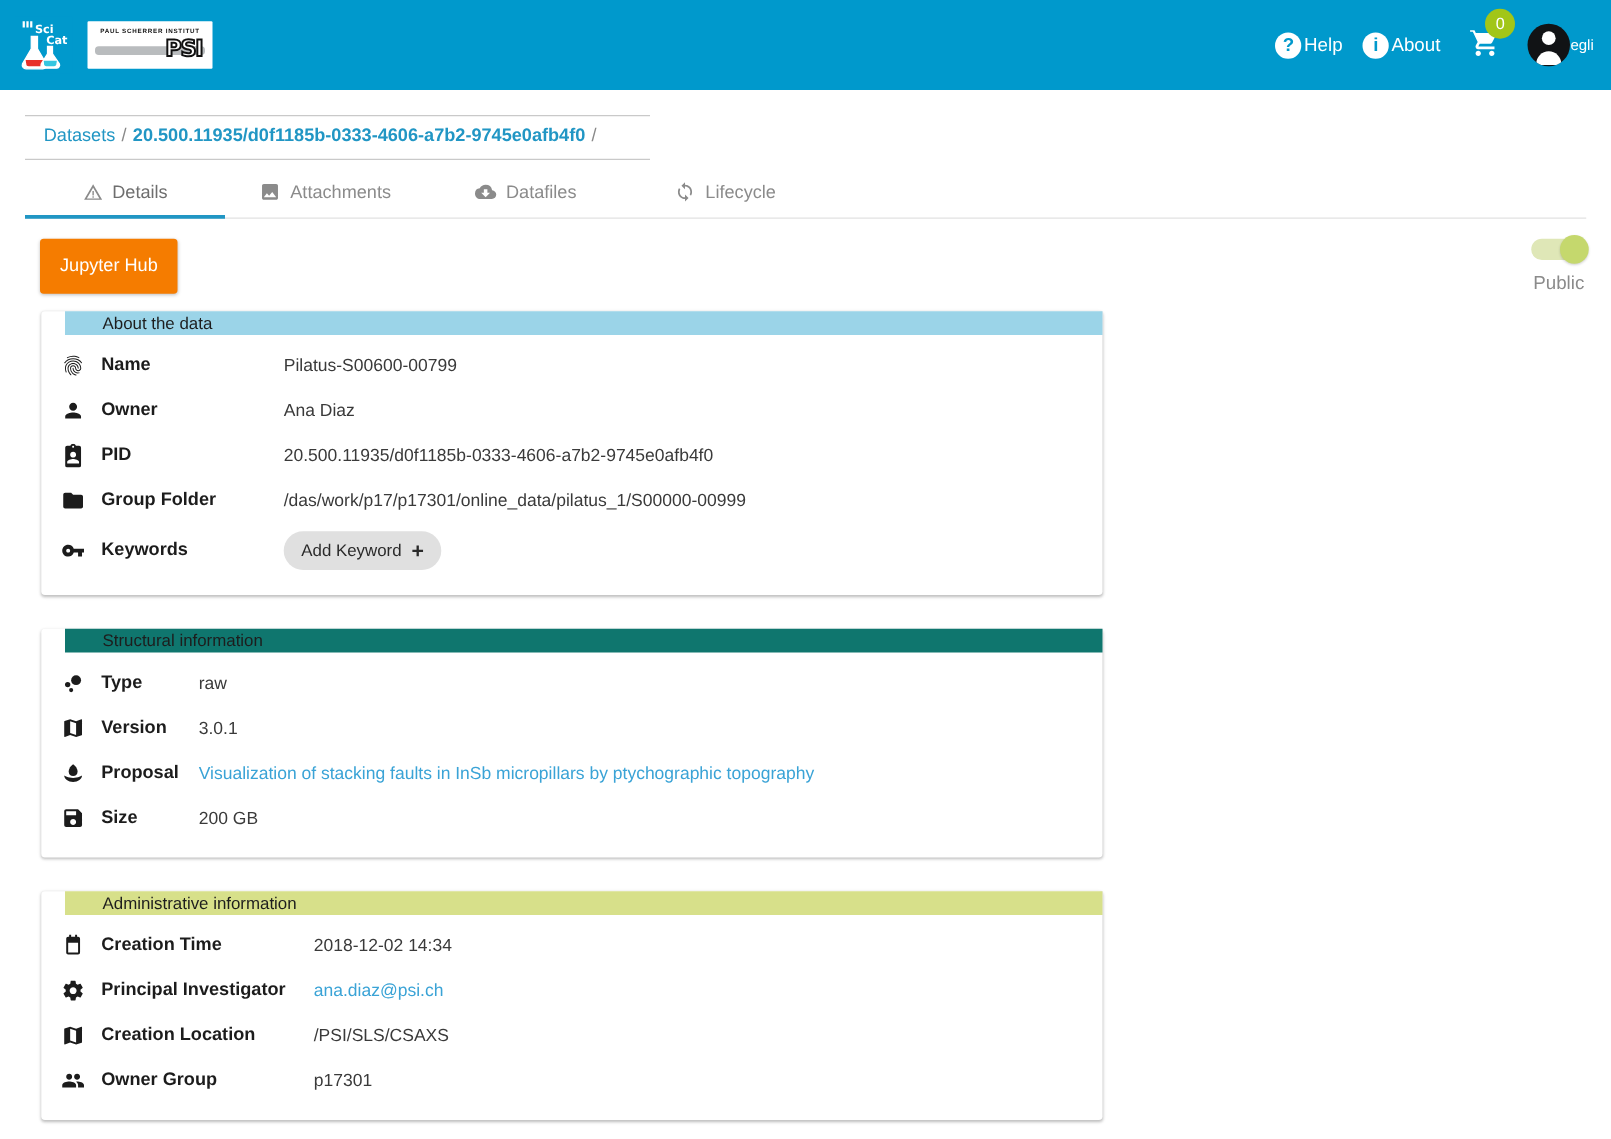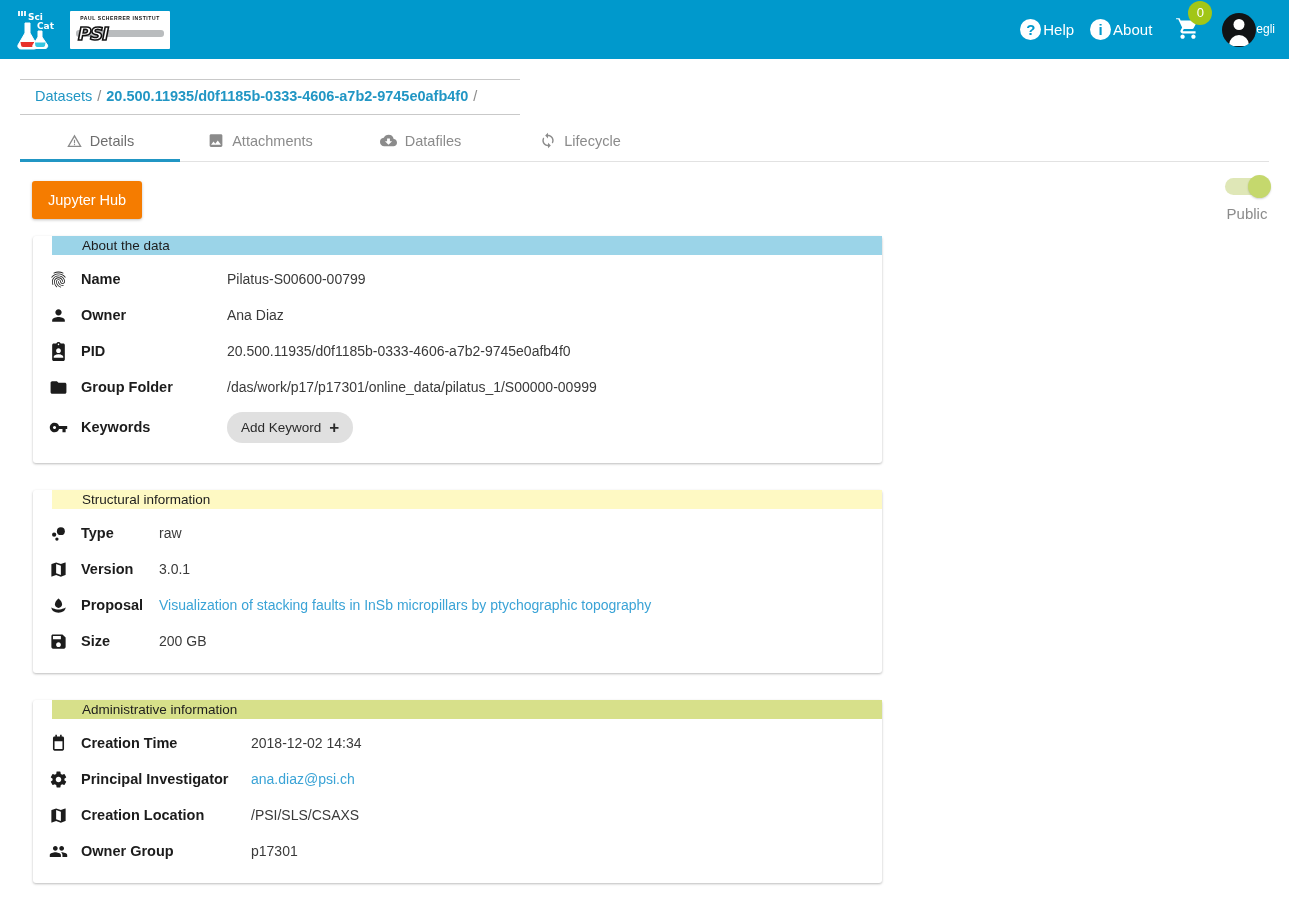--- a/index.html
+++ b/index.html
@@ -7,21 +7,21 @@
     margin: 0; padding: 0;
     width: 1289px; height: 911px;
     background: #ffffff;
     font-family: "Liberation Sans", sans-serif;
     overflow: hidden;
   }
 
   
   .topbar {
     position: relative;
-    height: 59px;
+    height: 72px;
     background: #0099cc;
     display: flex;
     align-items: center;
     padding: 0 14px 0 12px;
   }
   .logo-group { display: flex; align-items: center; gap: 12px; }
 
   .scicat-logo {
     width: 46px; height: 46px;
     position: relative;
@@ -42,21 +42,21 @@
     letter-spacing: 0.6px;
     color: #111;
     font-weight: bold;
     white-space: nowrap;
     margin-bottom: 2px;
     font-family: "Liberation Sans", sans-serif;
   }
   .psi-word {
     position: relative;
     width: 88px; height: 20px;
-    display: flex; align-items: center; justify-content: flex-start; font-style: italic;
+    display: flex; align-items: center; justify-content: flex-end;
   }
   .psi-bar {
     position: absolute;
     top: 7px; left: 0;
     width: 88px; height: 7px;
     background: #b9bcbe;
     border-radius: 3px;
   }
   .psi-letters {
     position: relative;
@@ -186,21 +186,20 @@
     left: 0; right: 0; bottom: -1px;
     height: 3px;
     background: #2196c4;
   }
   .tab svg { display: block; }
 
   
   .action-row {
     margin: 16px 20px 0 32px;
     display: flex;
-    align-items: center;
   }
   .jupyter-btn {
     background: #f57c00;
     color: #ffffff;
     border: none;
     border-radius: 3px;
     font-size: 14.5px;
     padding: 11px 16px;
     cursor: pointer;
     box-shadow: 0 1px 3px rgba(0,0,0,.25);
@@ -238,21 +237,21 @@
   }
   .card-head {
     margin: 0 0 0 19px;
     height: 19px;
     display: flex; align-items: center;
     padding-left: 30px;
     font-size: 13.5px;
     color: #1d1d1d;
   }
   .head-about { background: #9bd4e8; }
-  .head-struct { background: #fef9c3; }
+  .head-struct { background: #0f766e; }
   .head-admin { background: #d7e08a; }
 
   .rows { padding: 6px 0 0 0; }
   .row {
     display: flex;
     align-items: center;
     min-height: 36px;
     padding: 0 0 0 12px;
   }
   .row-icon {

